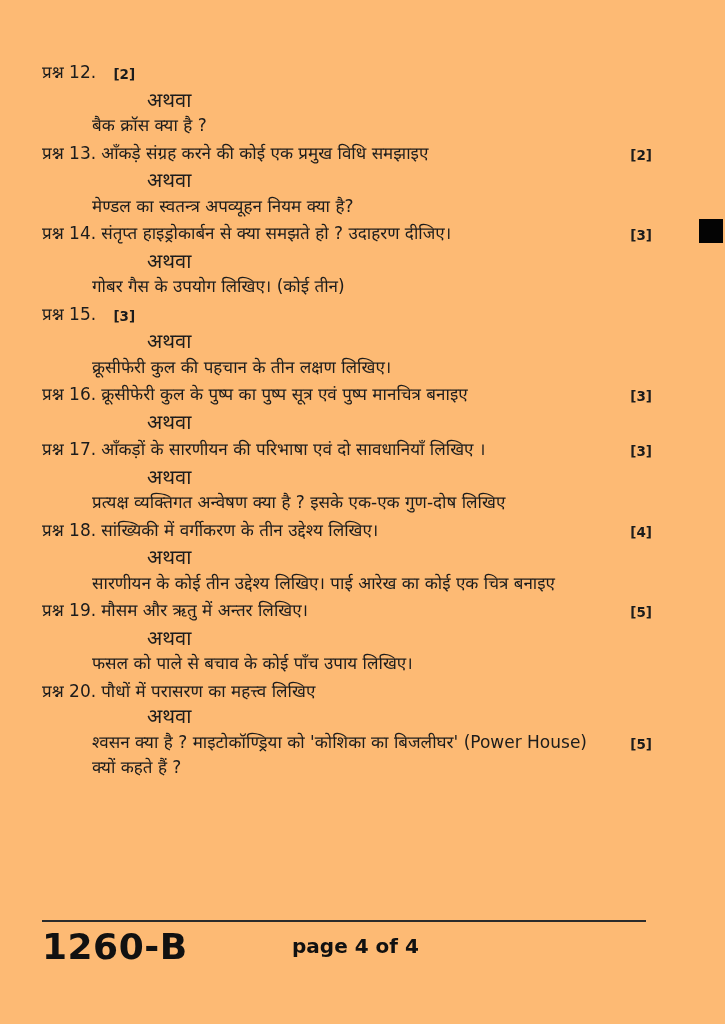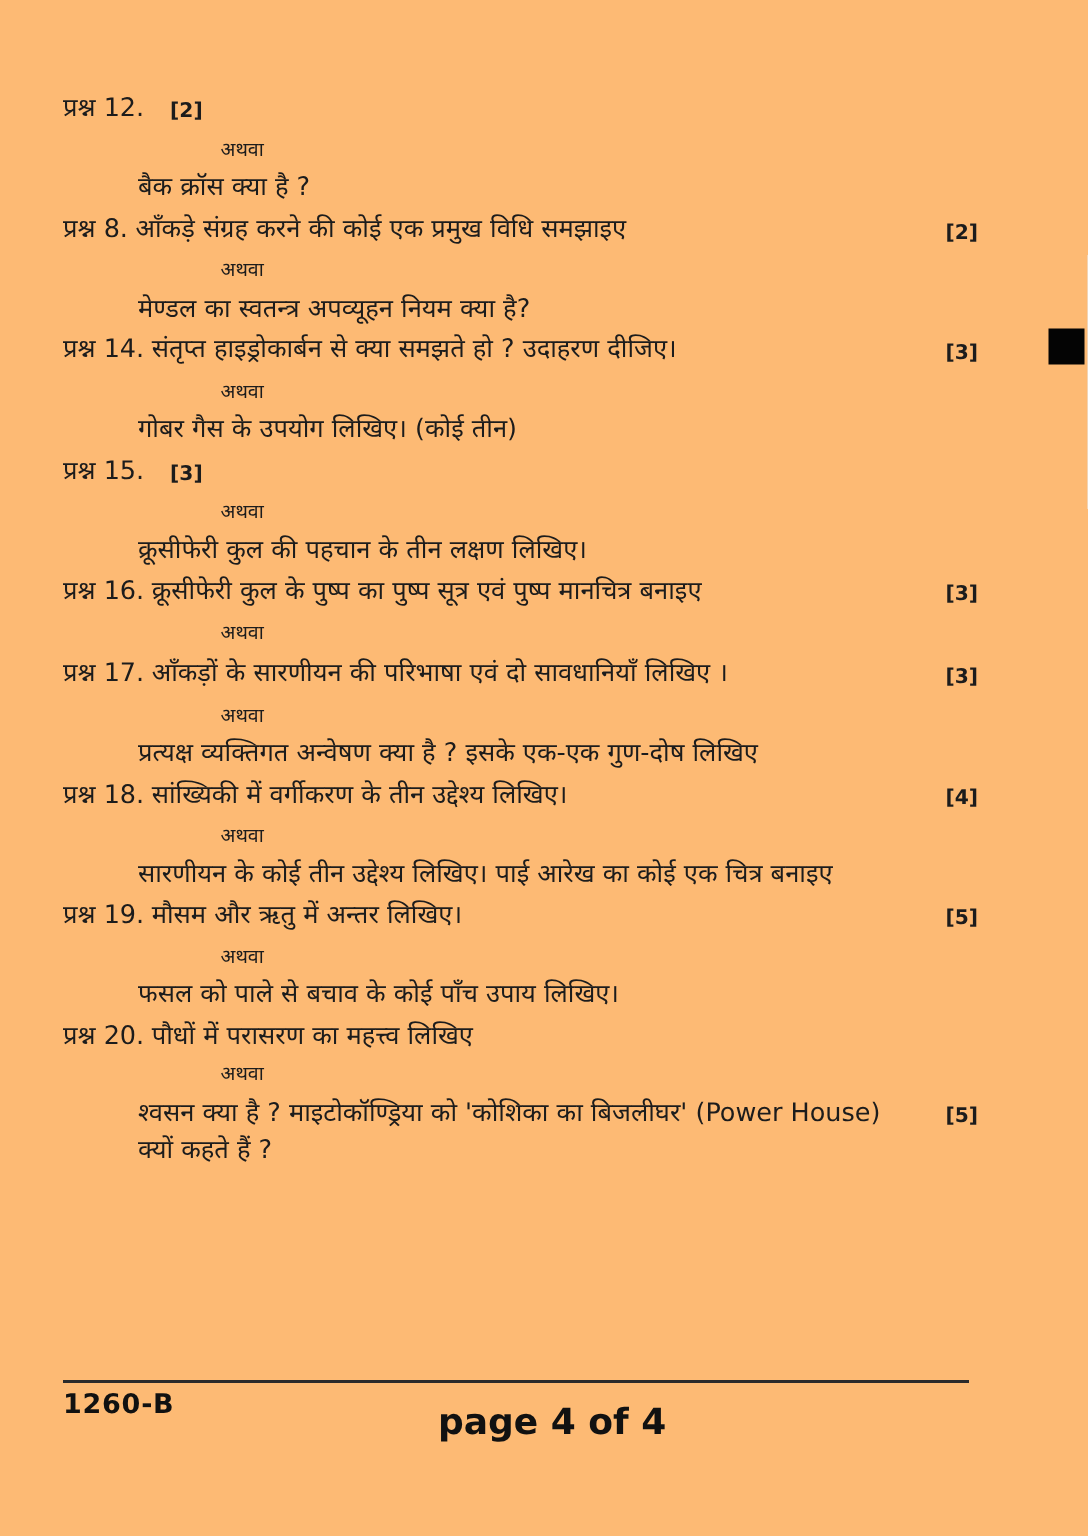--- a/index.html
+++ b/index.html
@@ -44,21 +44,21 @@
     white-space: nowrap;
     font-weight: bold;
     font-size: 13.5px;
     width: 34px;
     text-align: right;
     padding-top: 2px;
   }
   .or-row {
     margin-left: 105px;
     line-height: 25.5px;
-    font-size: 13px;
+    font-size: 20px;
   }
   .alt-row {
     margin-left: 50px;
   }
   .scan-square {
     position: absolute;
     top: 219px;
     left: 699px;
     width: 24px;
     height: 24px;
@@ -68,30 +68,30 @@
     position: absolute;
     top: 920px;
     left: 42px;
     width: 604px;
     border-top: 2px solid #2b2b2b;
   }
   .footer-code {
     position: absolute;
     top: 926px;
     left: 42px;
-    font-size: 18px;
+    font-size: 36px;
     font-weight: bold;
     letter-spacing: 0.5px;
     color: #111;
   }
   .footer-page {
     position: absolute;
     top: 934px;
     left: 292px;
-    font-size: 24px;
+    font-size: 20px;
     font-weight: bold;
     color: #111;
   }
 </style>
 </head>
 <body>
 
 <div class="page">
 
   <main class="content" id="question-list">
@@ -101,21 +101,21 @@
           <span class="q-marks">[2]</span>
         </div>
         <div class="or-row">अथवा</div>
         <div class="row alt-row">
           <span class="q-text">बैक क्रॉस क्या है ?</span>
           <span class="q-marks"></span>
         </div>
       </div>
       <div class="q-block">
         <div class="row">
-          <span class="q-num">प्रश्न 8.</span>
+          <span class="q-num">प्रश्न 13.</span>
           <span class="q-text">आँकड़े संग्रह करने की कोई एक प्रमुख विधि समझाइए</span>
           <span class="q-marks">[2]</span>
         </div>
         <div class="or-row">अथवा</div>
         <div class="row alt-row">
           <span class="q-text">मेण्डल का स्वतन्त्र अपव्यूहन नियम क्या है?</span>
           <span class="q-marks"></span>
         </div>
       </div>
       <div class="q-block">

